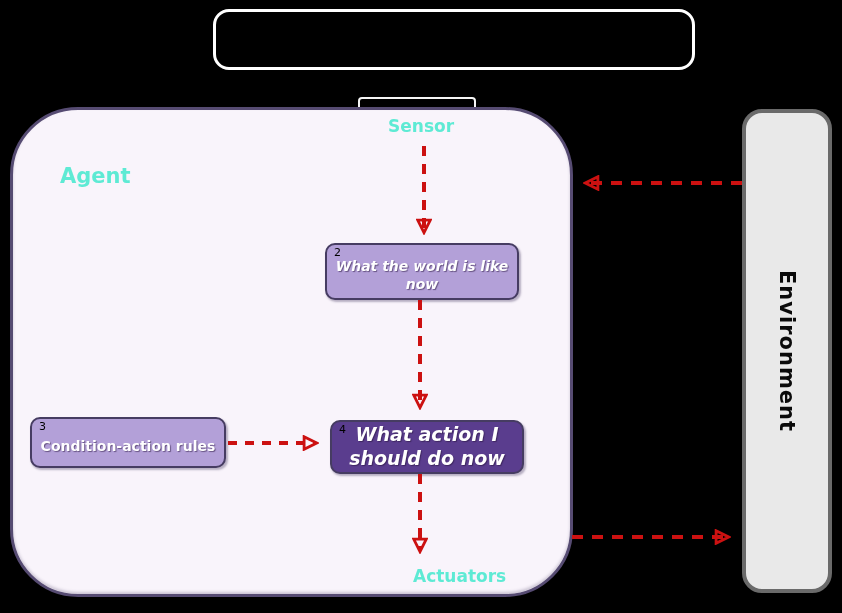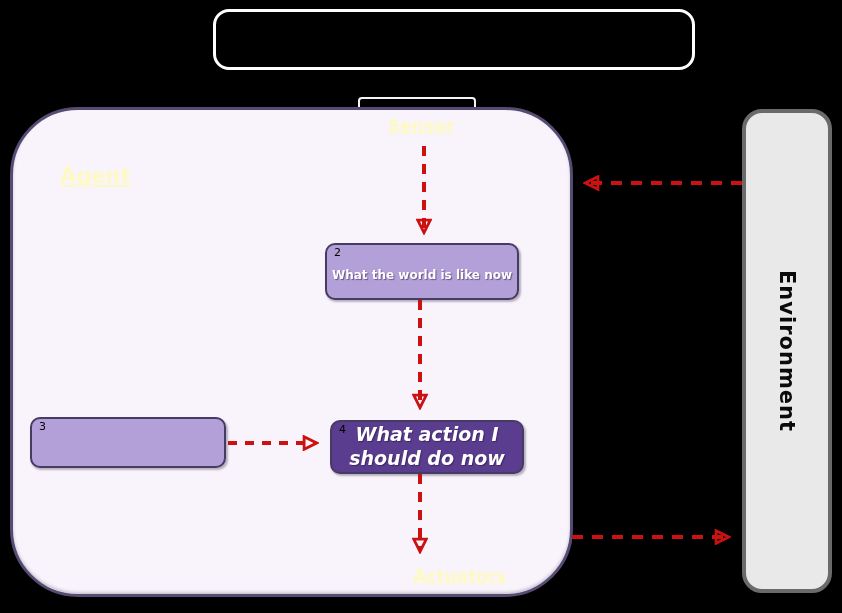--- a/index.html
+++ b/index.html
@@ -59,25 +59,24 @@
     left: 50%; top: 50%;
     transform: translate(-50%, -50%) rotate(90deg);
     font-size: 21px;
     font-weight: bold;
     color: #0a0a0a;
     letter-spacing: 1px;
     white-space: nowrap;
   }
   .diagram-label {
     position: absolute;
-    color: #fef9c3;
+    color: #5eead4;
     font-weight: bold;
     z-index: 3;
     white-space: nowrap;
-    text-decoration: underline;
   }
   .sensor-label   { left: 388px; top: 116px; font-size: 17px; }
   .agent-label    { left: 60px;  top: 164px; font-size: 21px; }
   .actuator-label { left: 374px; top: 566px; font-size: 17px; margin-left: 39px; }
 
   .proc-box {
     position: absolute;
     border: 2.5px solid #463c62;
     border-radius: 10px;
     box-shadow: 1.5px 2px 2px rgba(60,45,90,0.35);
@@ -99,21 +98,21 @@
     color: #ffffff;
     font-weight: bold;
     text-shadow: 1px 1px 1px rgba(40,20,60,0.55);
     line-height: 1.25;
   }
   .box-world {
     left: 325px; top: 243px;
     width: 190px; height: 53px;
     background: #b3a0d8;
   }
-  .box-world .txt { font-size: 12px; padding-top: 8px; }
+  .box-world .txt { font-size: 14px; padding-top: 8px; font-style: italic; }
   .box-rules {
     left: 30px; top: 417px;
     width: 192px; height: 47px;
     background: #b3a0d8;
   }
   .box-rules .txt { font-size: 14px; padding-top: 8px; }
   .box-action {
     left: 330px; top: 420px;
     width: 190px; height: 50px;
     background: #5a3d8e;
@@ -146,20 +145,21 @@
   <div class="diagram-label agent-label">Agent</div>
   <div class="diagram-label actuator-label">Actuators</div>
 
   <div class="proc-box box-world">
     <span class="num">2</span>
     <span class="txt">What the world is like now</span>
   </div>
 
   <div class="proc-box box-rules">
     <span class="num">3</span>
+    <span class="txt">Condition-action rules</span>
   </div>
 
   <div class="proc-box box-action">
     <span class="num">4</span>
     <span class="txt">What action I should do now</span>
   </div>
 
   <svg class="arrows" width="842" height="613" viewBox="0 0 842 613">
     <defs>
       <marker id="headOpen" viewBox="0 0 12 12" refX="10" refY="6" markerWidth="4.2" markerHeight="4.2" orient="auto-start-reverse">

